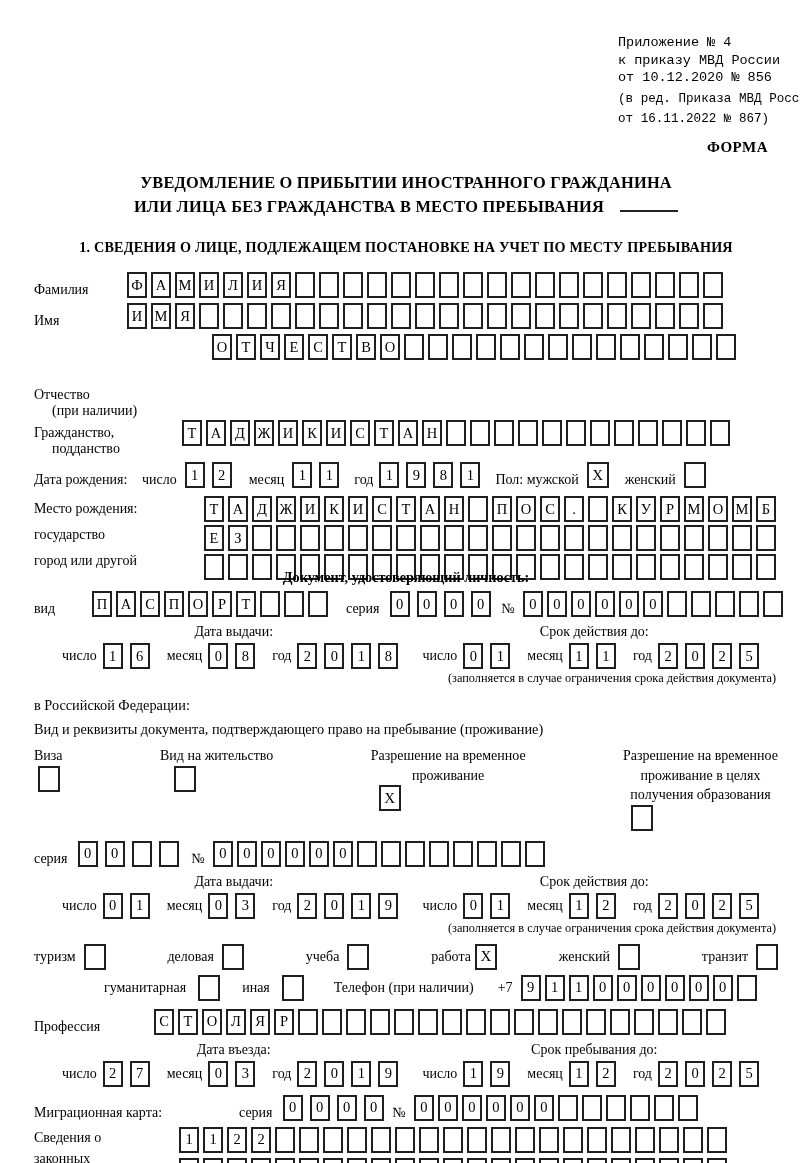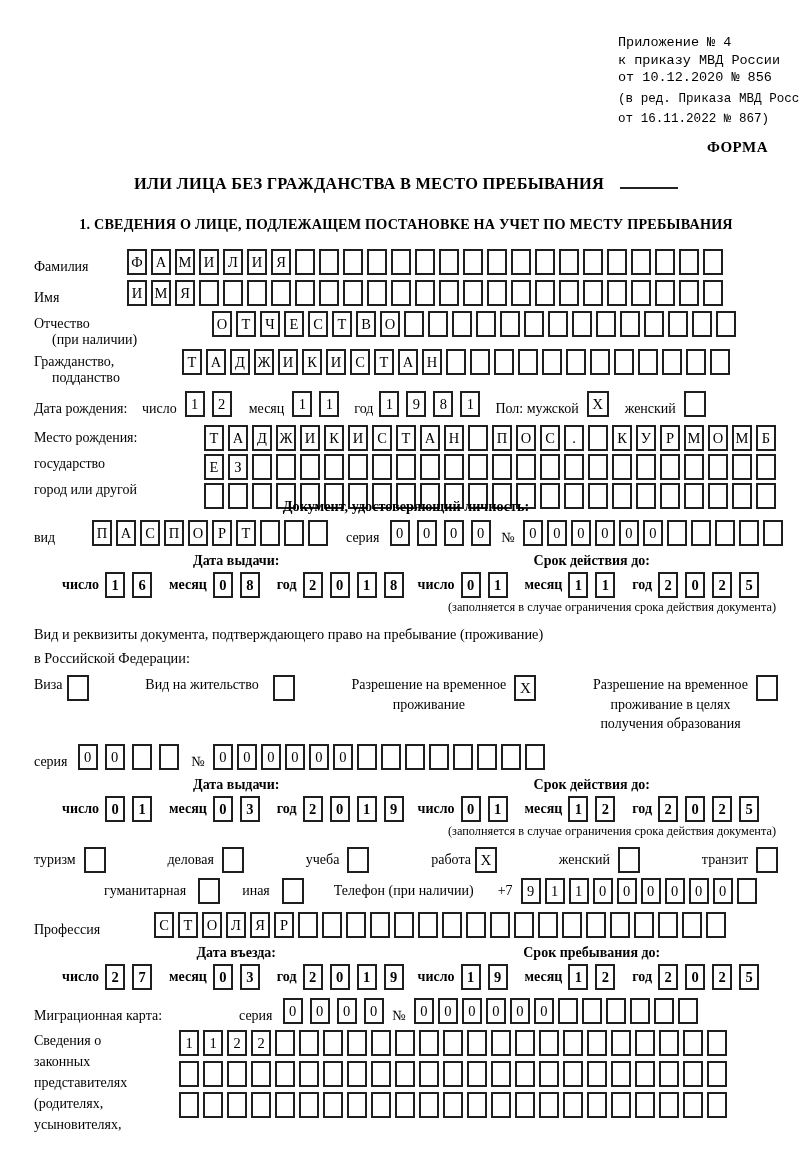--- a/index.html
+++ b/index.html
@@ -20,21 +20,21 @@
   
   .title{margin-top:16px;text-align:center;font-weight:bold;font-size:16.4px;line-height:1.4;letter-spacing:.2px;}
   .blank-line{display:inline-block;width:58px;border-bottom:2px solid #222;height:.9em;margin-left:16px;}
   .sec{margin-top:20px;text-align:center;font-weight:bold;font-size:14.2px;letter-spacing:.2px;white-space:nowrap;}
   
   .frow{display:flex;align-items:flex-end;margin-top:5px;font-size:14px;}
   .frow.top{align-items:flex-start;}
   .lbl{flex:none;}
   .lbl2{position:relative;line-height:26px;}
   .lbl2 .sub{position:absolute;left:18px;top:21px;line-height:16px;white-space:nowrap;}
-  .w93{width:93px;} .w178{width:178px;} .w148{width:148px;}
+  .w93{width:93px;} .w178{width:178px;margin-top:48px;} .w148{width:148px;}
   .w120{width:120px;} .w145{width:145px;} .w205{width:205px;}
   .cells{display:flex;flex-wrap:nowrap;}
   .cell{
     box-sizing:border-box;flex:none;
     width:20px;height:26px;margin-right:4px;
     border:2px solid #1f1f1f;
     display:flex;align-items:center;justify-content:center;
     font-size:14.5px;
   }
   .airy .cell{margin-right:7px;}
@@ -45,30 +45,30 @@
     font-size:15px;margin-left:8px;
   }
   .stack{display:flex;flex-direction:column;}
   .stack .cells{margin-bottom:3px;}
   .mr-labels{flex:none;width:170px;line-height:26px;}
   .mr-labels div{height:26px;}
   
   .dochead{margin-top:8px;text-align:center;font-weight:bold;font-size:14.2px;}
   
   .dates{display:flex;justify-content:space-between;margin-top:7px;padding:0 12px 0 28px;}
-  .dgroup{text-align:center;font-weight:bold;}
+  .dgroup{text-align:center;}
   .dhead{font-size:14px;margin-bottom:3px;}
   .drow{display:flex;align-items:center;font-size:14px;}
   .drow .t{margin-right:6px;}
   .drow .t2{margin-left:10px;margin-right:6px;}
   .note{margin-top:2px;text-align:right;font-size:12.3px;padding-right:2px;}
   .intro{margin-top:8px;font-size:14.3px;line-height:1.65;}
   
   .optrow{display:flex;justify-content:space-between;align-items:flex-start;margin-top:5px;font-size:14px;}
-  .opt{display:flex;align-items:flex-start;}
+  .opt{display:flex;align-items:flex-start;flex-direction:column;}
   .opt .olabel{line-height:1.4;}
   .opt .olabel.ctr{text-align:center;}
   
   .purpose{display:flex;justify-content:space-between;align-items:center;margin-top:8px;font-size:14px;}
   .purpose .pair{display:flex;align-items:center;}
   .purpose2{display:flex;align-items:center;margin-top:5px;padding-left:70px;font-size:14px;}
 </style>
 </head>
 <body>
 
@@ -78,20 +78,21 @@
     <div>Приложение № 4</div>
     <div>к приказу МВД России</div>
     <div>от 10.12.2020 № 856</div>
     <div class="ed">(в ред. Приказа МВД России</div>
     <div class="ed">от 16.11.2022 № 867)</div>
   </div>
 
   <div class="forma">ФОРМА</div>
 
   <div class="title">
+    <div>УВЕДОМЛЕНИЕ О ПРИБЫТИИ ИНОСТРАННОГО ГРАЖДАНИНА</div>
     <div><span>ИЛИ ЛИЦА БЕЗ ГРАЖДАНСТВА В МЕСТО ПРЕБЫВАНИЯ</span><span class="blank-line"></span></div>
   </div>
 
   <div class="sec">1. СВЕДЕНИЯ О ЛИЦЕ, ПОДЛЕЖАЩЕМ ПОСТАНОВКЕ НА УЧЕТ ПО МЕСТУ ПРЕБЫВАНИЯ</div>
 
   <div class="frow" style="margin-top:16px;">
     <div class="lbl w93">Фамилия</div>
     <div class="cells">
         <span class="cell">Ф</span>
         <span class="cell">А</span>
@@ -409,22 +410,22 @@
             <span class="cell">0</span>
             <span class="cell">2</span>
             <span class="cell">5</span>
           </div>
       </div>
     </div>
   </div>
   <div class="note">(заполняется в случае ограничения срока действия документа)</div>
 
   <div class="intro">
+    <div>в Российской Федерации:</div>
     <div>Вид и реквизиты документа, подтверждающего право на пребывание (проживание)</div>
-    <div>в Российской Федерации:</div>
   </div>
 
   <div class="optrow">
     <div class="opt">
       <span class="olabel">Виза</span>
       <span class="checkbox" style="margin-left:4px;"></span>
     </div>
     <div class="opt">
       <span class="olabel">Вид на жительство</span>
       <span class="checkbox" style="margin-left:14px;"></span>

